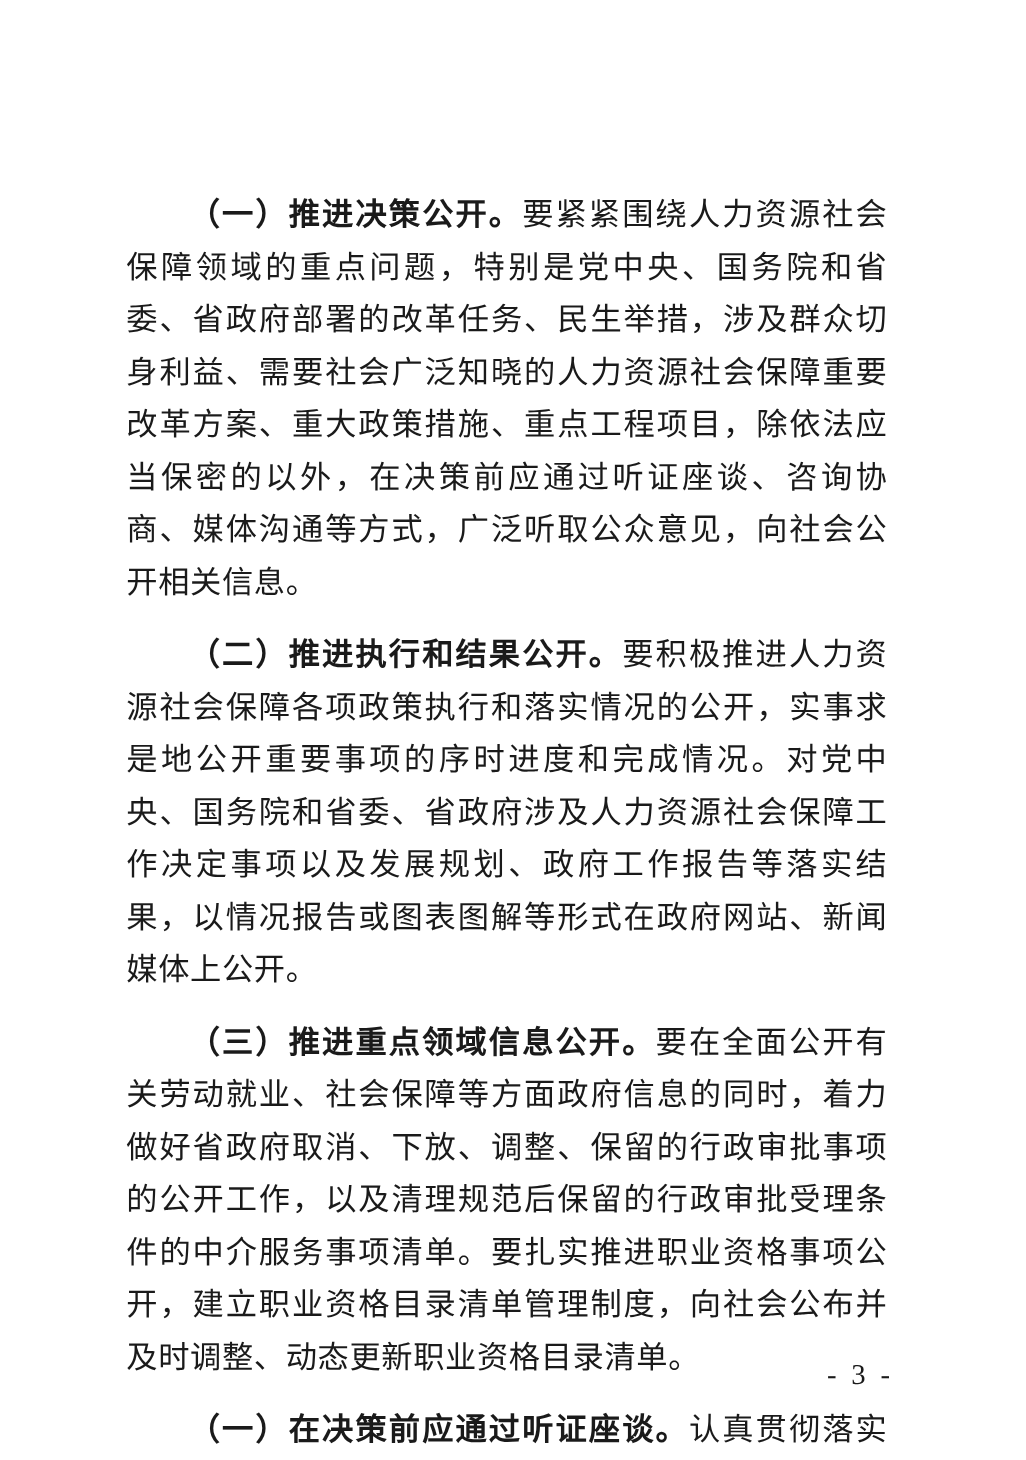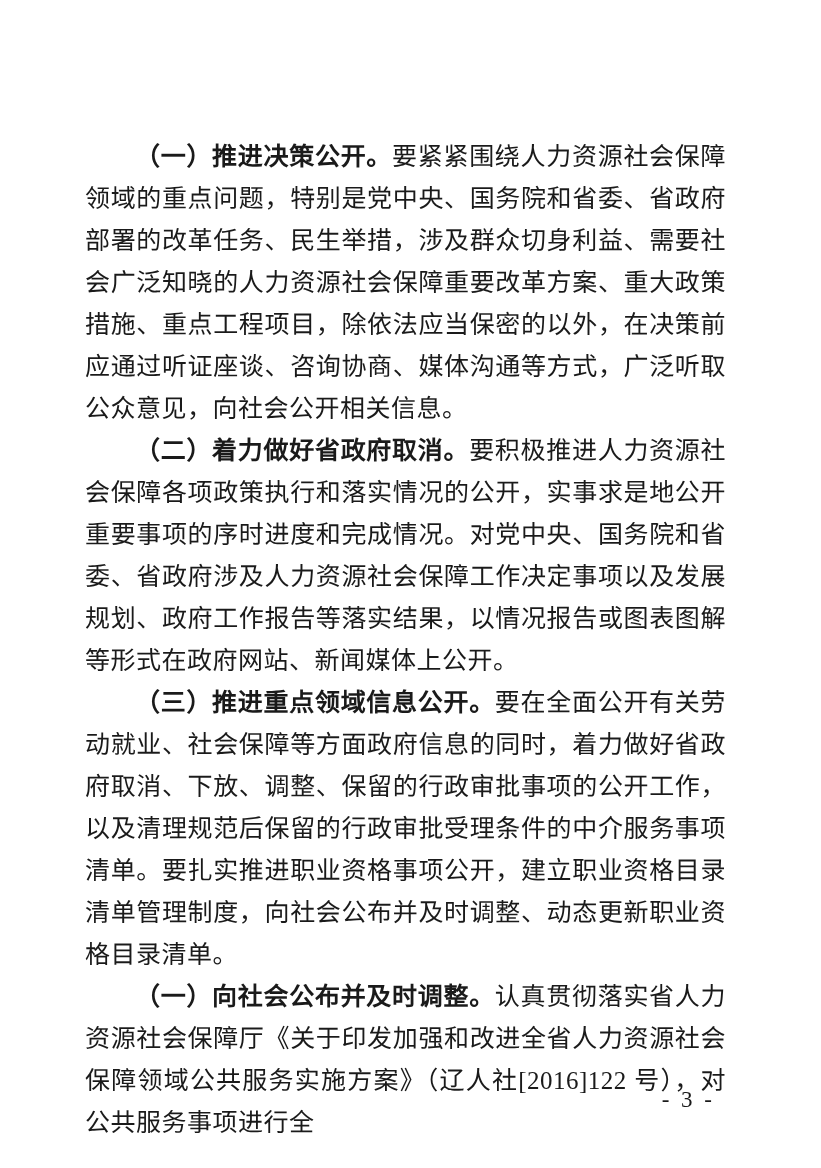--- a/index.html
+++ b/index.html
@@ -21,21 +21,21 @@
     left: 85px;
     top: 136px;
     width: 641px;
     font-size: 25px;
     line-height: 42px;
     text-align: justify;
     text-justify: inter-character;
     letter-spacing: 0.5px;
   }
   .para {
-    margin: 0;
+    margin: 16px;
     padding: 0;
     text-indent: 2em;
   }
   .para-lead {
     font-weight: 700;
   }
   .section-heading {
     margin: 0;
     padding: 0;
     text-indent: 2em;
@@ -58,24 +58,24 @@
 </style>
 </head>
 <body>
 
 <div class="page">
 
   <div class="text-block">
 
     <p class="para"><span class="para-lead">（一）推进决策公开。</span><span>要紧紧围绕人力资源社会保障领域的重点问题，特别是党中央、国务院和省委、省政府部署的改革任务、民生举措，涉及群众切身利益、需要社会广泛知晓的人力资源社会保障重要改革方案、重大政策措施、重点工程项目，除依法应当保密的以外，在决策前应通过听证座谈、咨询协商、媒体沟通等方式，广泛听取公众意见，向社会公开相关信息。</span></p>
 
-    <p class="para"><span class="para-lead">（二）着力做好省政府取消。</span><span>要积极推进人力资源社会保障各项政策执行和落实情况的公开，实事求是地公开重要事项的序时进度和完成情况。对党中央、国务院和省委、省政府涉及人力资源社会保障工作决定事项以及发展规划、政府工作报告等落实结果，以情况报告或图表图解等形式在政府网站、新闻媒体上公开。</span></p>
+    <p class="para"><span class="para-lead">（二）推进执行和结果公开。</span><span>要积极推进人力资源社会保障各项政策执行和落实情况的公开，实事求是地公开重要事项的序时进度和完成情况。对党中央、国务院和省委、省政府涉及人力资源社会保障工作决定事项以及发展规划、政府工作报告等落实结果，以情况报告或图表图解等形式在政府网站、新闻媒体上公开。</span></p>
 
     <p class="para"><span class="para-lead">（三）推进重点领域信息公开。</span><span>要在全面公开有关劳动就业、社会保障等方面政府信息的同时，着力做好省政府取消、下放、调整、保留的行政审批事项的公开工作，以及清理规范后保留的行政审批受理条件的中介服务事项清单。要扎实推进职业资格事项公开，建立职业资格目录清单管理制度，向社会公布并及时调整、动态更新职业资格目录清单。</span></p>
 
 
-    <p class="para"><span class="para-lead">（一）向社会公布并及时调整。</span><span>认真贯彻落实省人力资源社会保障厅《关于印发加强和改进全省人力资源社会保障领域公共服务实施方案》（辽人社[2016]122 号），对公共服务事项进行全</span></p>
+    <p class="para"><span class="para-lead">（一）在决策前应通过听证座谈。</span><span>认真贯彻落实省人力资源社会保障厅《关于印发加强和改进全省人力资源社会保障领域公共服务实施方案》（辽人社[2016]122 号），对公共服务事项进行全</span></p>
 
   </div>
 
   <div class="page-number">- 3 -</div>
 
 </div>
 
 </body></html>

